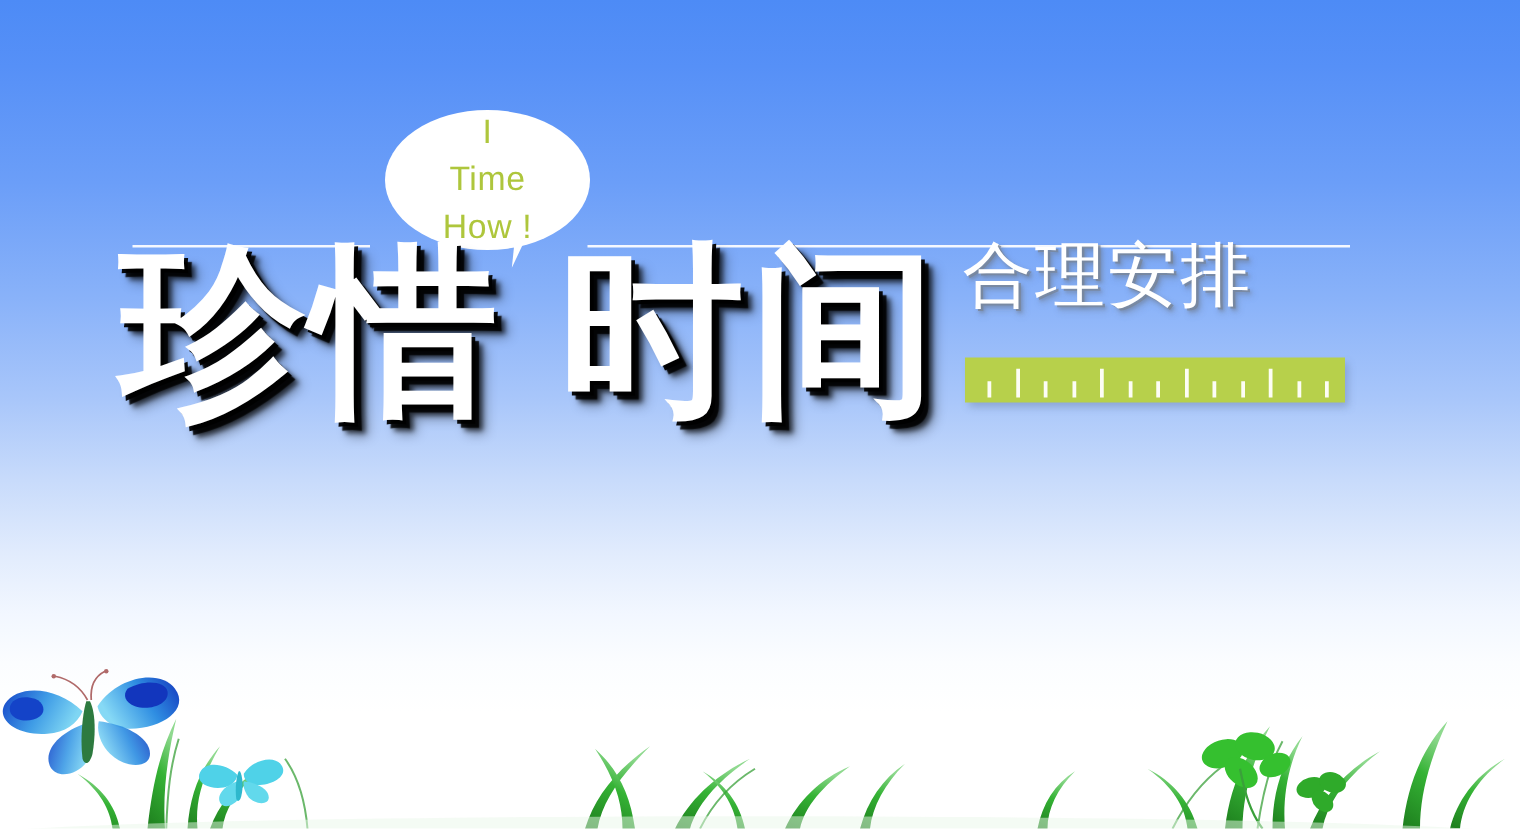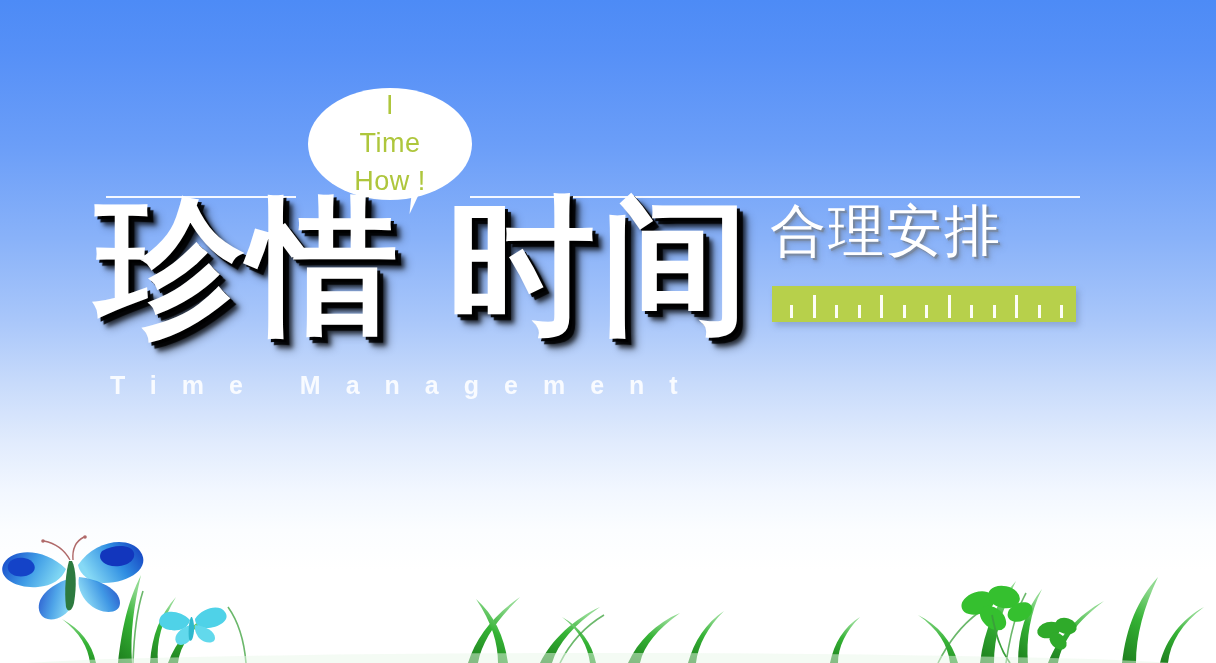--- a/index.html
+++ b/index.html
@@ -118,21 +118,21 @@
     font-size: 56px;
     line-height: 62px;
     color: #ffffff;
     letter-spacing: 2px;
     white-space: nowrap;
     text-shadow:
       2px 2px 0 rgba(120,132,150,0.75),
       3px 3px 3px rgba(110,122,142,0.55),
       4px 5px 6px rgba(110,122,142,0.32);
   }
-  #rside-top    { top: 200px; }
+  #rside-top    { top: 190px; }
   #rside-bottom { top: 348px; }
 
   
   #ruler {
     position: absolute;
     left: 772px;
     top: 286px;
     width: 304px;
     height: 36px;
     background: #b7d04b;
@@ -169,21 +169,20 @@
     <div class="tail"></div>
     <div class="txt">
       <span>I</span>
       <span>Time</span>
       <span>How !</span>
     </div>
   </div>
 
   <div id="headline">珍惜 时间</div>
 
-  <div id="subtitle">Time Management</div>
 
   <div class="rside" id="rside-top">合理安排</div>
 
   <div id="ruler" style="background: rgb(183, 208, 75);">
       <div class="tick short" style="left: 18px; background: rgb(253, 253, 245);"></div>
       <div class="tick long" style="left: 40.5px; background: rgb(253, 253, 245);"></div>
       <div class="tick short" style="left: 63px; background: rgb(253, 253, 245);"></div>
       <div class="tick short" style="left: 85.5px; background: rgb(253, 253, 245);"></div>
       <div class="tick long" style="left: 108px; background: rgb(253, 253, 245);"></div>
       <div class="tick short" style="left: 130.5px; background: rgb(253, 253, 245);"></div>

